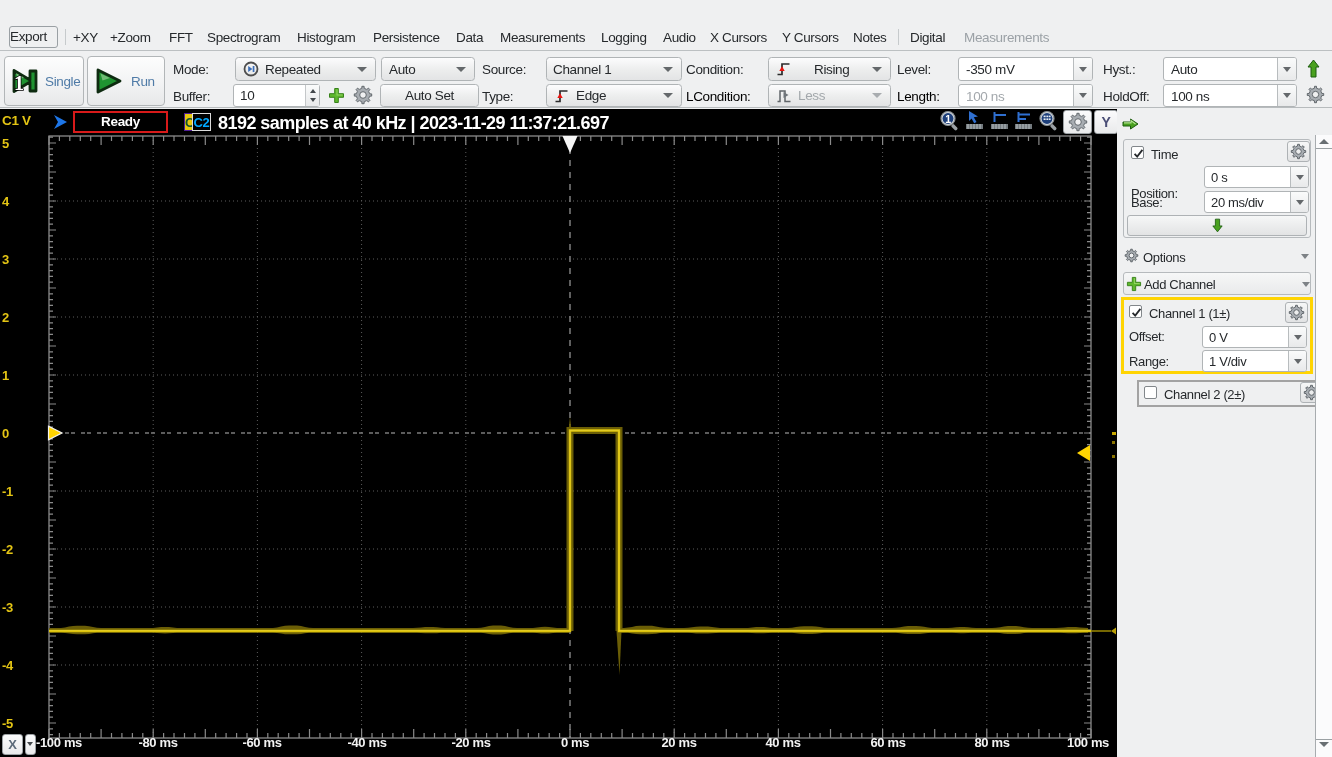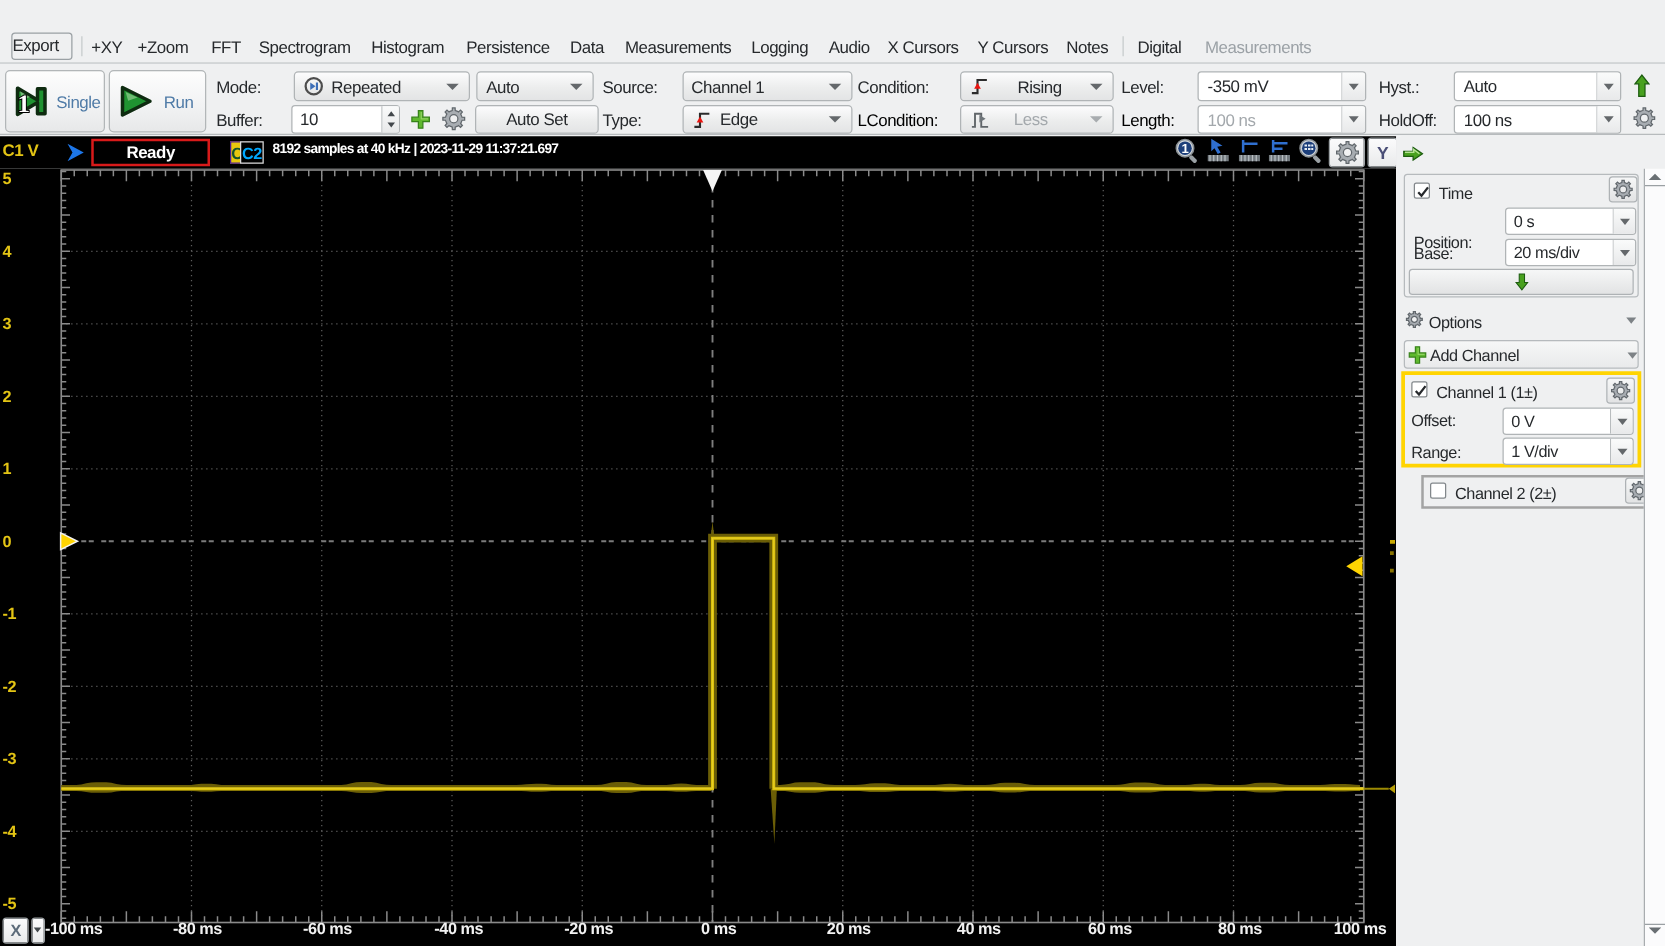--- a/index.html
+++ b/index.html
@@ -40,21 +40,21 @@
 .combo .btn{position:absolute;right:0;top:0;bottom:0;width:19px;border-left:1px solid #b8bcbe;
  background:linear-gradient(#fafbfb,#e8e9ea);border-radius:0 2px 2px 0}
 .combo .dar{position:absolute;right:5px;top:50%;margin-top:-2.5px;width:0;height:0;
  border-left:4.5px solid transparent;border-right:4.5px solid transparent;border-top:5px solid #64686b}
 .combo.dis .txt{color:#a3a8ac}
 
 #statusbar{position:absolute;left:0;top:109px;width:1117px;height:26px;background:#000}
 #ready{position:absolute;left:73px;top:2px;width:95px;height:22px;border:2px solid #d81a1a;
  color:#fff;font-weight:bold;font-size:13.5px;text-align:center;line-height:18px}
 .badge{position:absolute;top:4px;height:18px;font-weight:bold;font-size:13px;text-align:center;line-height:18px}
-#stext{position:absolute;left:218px;top:4px;color:#fff;font-weight:bold;font-size:11px;white-space:nowrap;letter-spacing:-0.55px}
+#stext{position:absolute;left:218px;top:4px;color:#fff;font-weight:bold;font-size:18px;white-space:nowrap;letter-spacing:-0.55px}
 .sbtn{position:absolute;top:1px;height:24px;border:1px solid #9ca1a4;border-radius:3px;
  background:linear-gradient(#fbfbfc,#e9eaeb)}
 
 #plot{position:absolute;left:0;top:135px}
 
 #panel{position:absolute;left:1117px;top:109px;width:215px;height:648px;background:#eff0f1}
 .gbox{position:absolute;border:1px solid #b6babd;border-radius:3px}
 .pbtn{position:absolute;border:1px solid #aeb2b5;border-radius:3px;
  background:linear-gradient(#f6f7f7,#e2e3e4);}
 .plabel{position:absolute;font-size:13px;color:#26292c;white-space:nowrap}
@@ -186,21 +186,21 @@
         <span class="dar"></span>
       </div>
 <div class="tlabel dis" style="left:686px;top:38px">LCondition:</div>
 <div class="dd dis" style="left:768px;top:33px;width:123px;height:23px">
         <span style="margin-left:7px;display:flex;align-items:center">
           <svg width="16" height="16" viewBox="0 0 16 16">
             <path d="M1.5,13.5 H4 V3 H9 V13.5 H14.5" fill="none" stroke="#606569" stroke-width="1.5"></path>
             <path d="M7.5,4 L12.5,7 L7.5,10 z" fill="#6f757a"></path>
           </svg>
         </span>
-        <span class="txt" style="margin-left:19px">Less</span>
+        <span class="txt" style="margin-left:6px">Less</span>
         <span class="dar"></span>
       </div>
 <div class="tlabel dis" style="left:897px;top:38px">Length:</div>
 <div class="combo dis" style="left:958px;top:33px;width:135px;height:23px">
         <span class="txt">100 ns</span>
         <span class="btn"></span>
         <span class="dar"></span>
       </div>
 <div class="tlabel" style="left:1103px;top:38px">HoldOff:</div>
 <div class="combo" style="left:1163px;top:33px;width:134px;height:23px">

